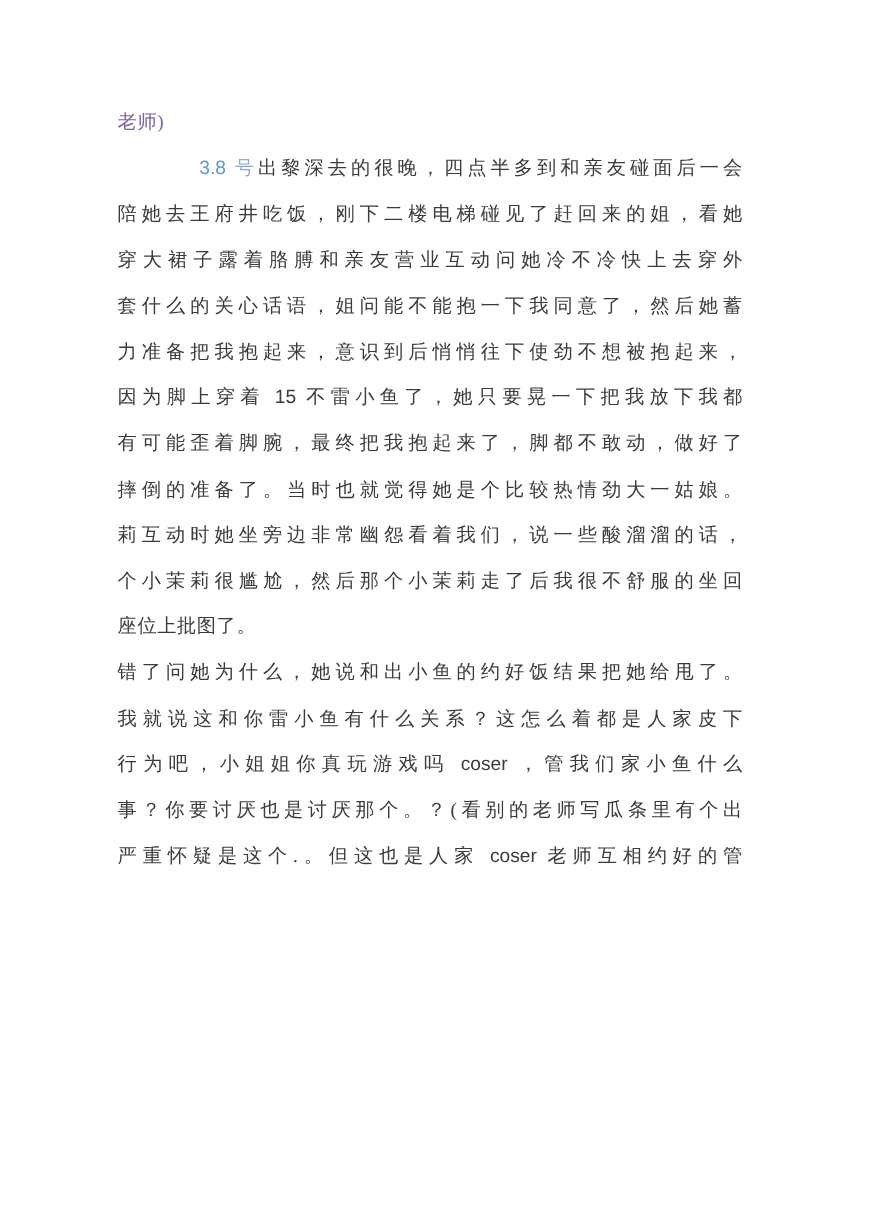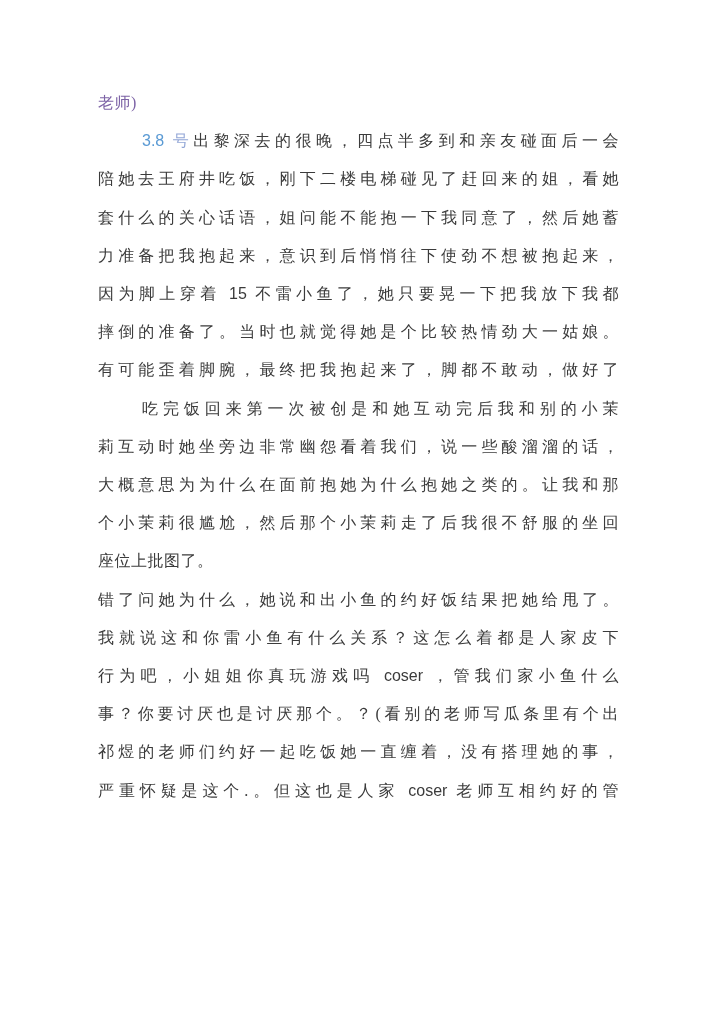--- a/index.html
+++ b/index.html
@@ -39,32 +39,30 @@
     font-family: "Liberation Sans", "DejaVu Sans", sans-serif;
     letter-spacing: 0;
   }
 </style>
 </head>
 <body>
 
 <div class="page">
   <div class="text-block">
       <div class="line"><span style="color: rgb(125, 99, 166);">老师)</span></div>
-      <div class="line indent justify"><span class="latin" style="color: rgb(90, 154, 212);">3.8</span><span style="color: rgb(146, 166, 214);"> 号</span><span>出黎深去的很晚，四点半多到和亲友碰面后一会</span></div>
+      <div class="line indent justify"><span class="latin" style="color: rgb(90, 154, 212); margin-left: 24px;">3.8</span><span style="color: rgb(146, 166, 214);"> 号</span><span>出黎深去的很晚，四点半多到和亲友碰面后一会</span></div>
       <div class="line justify"><span>陪她去王府井吃饭，刚下二楼电梯碰见了赶回来的姐，看她</span></div>
+      <div class="line justify"><span>穿大裙子露着胳膊和亲友营业互动问她冷不冷快上去穿外</span></div>
       <div class="line justify"><span>套什么的关心话语，姐问能不能抱一下我同意了，然后她蓄</span></div>
       <div class="line justify"><span>力准备把我抱起来，意识到后悄悄往下使劲不想被抱起来，</span></div>
       <div class="line justify"><span>因为脚上穿着 </span><span class="latin">15</span><span> 不雷小鱼了，她只要晃一下把我放下我都</span></div>
+      <div class="line justify"><span>有可能歪着脚腕，最终把我抱起来了，脚都不敢动，做好了</span></div>
       <div class="line justify"><span>摔倒的准备了。当时也就觉得她是个比较热情劲大一姑娘。</span></div>
-      <div class="line justify"><span>有可能歪着脚腕，最终把我抱起来了，脚都不敢动，做好了</span></div>
-      <div class="line indent justify"><span>吃完饭回来第一次被创是和她互动完后我和别的小茉</span></div>
       <div class="line justify"><span>莉互动时她坐旁边非常幽怨看着我们，说一些酸溜溜的话，</span></div>
-      <div class="line justify"><span>大概意思为为什么在面前抱她为什么抱她之类的。让我和那</span></div>
       <div class="line justify"><span>个小茉莉很尴尬，然后那个小茉莉走了后我很不舒服的坐回</span></div>
       <div class="line"><span>座位上批图了。</span></div>
       <div class="line justify"><span>错了问她为什么，她说和出小鱼的约好饭结果把她给甩了。</span></div>
       <div class="line justify"><span>我就说这和你雷小鱼有什么关系？这怎么着都是人家皮下</span></div>
       <div class="line justify"><span>行为吧，小姐姐你真玩游戏吗 </span><span class="latin">coser</span><span> ，管我们家小鱼什么</span></div>
       <div class="line justify"><span>事？你要讨厌也是讨厌那个。？(看别的老师写瓜条里有个出</span></div>
-      <div class="line justify"><span>祁煜的老师们约好一起吃饭她一直缠着，没有搭理她的事，</span></div>
       <div class="line justify"><span>严重怀疑是这个.。但这也是人家 </span><span class="latin">coser</span><span> 老师互相约好的管</span></div>
     </div>
 </div>
 
 </body></html>

